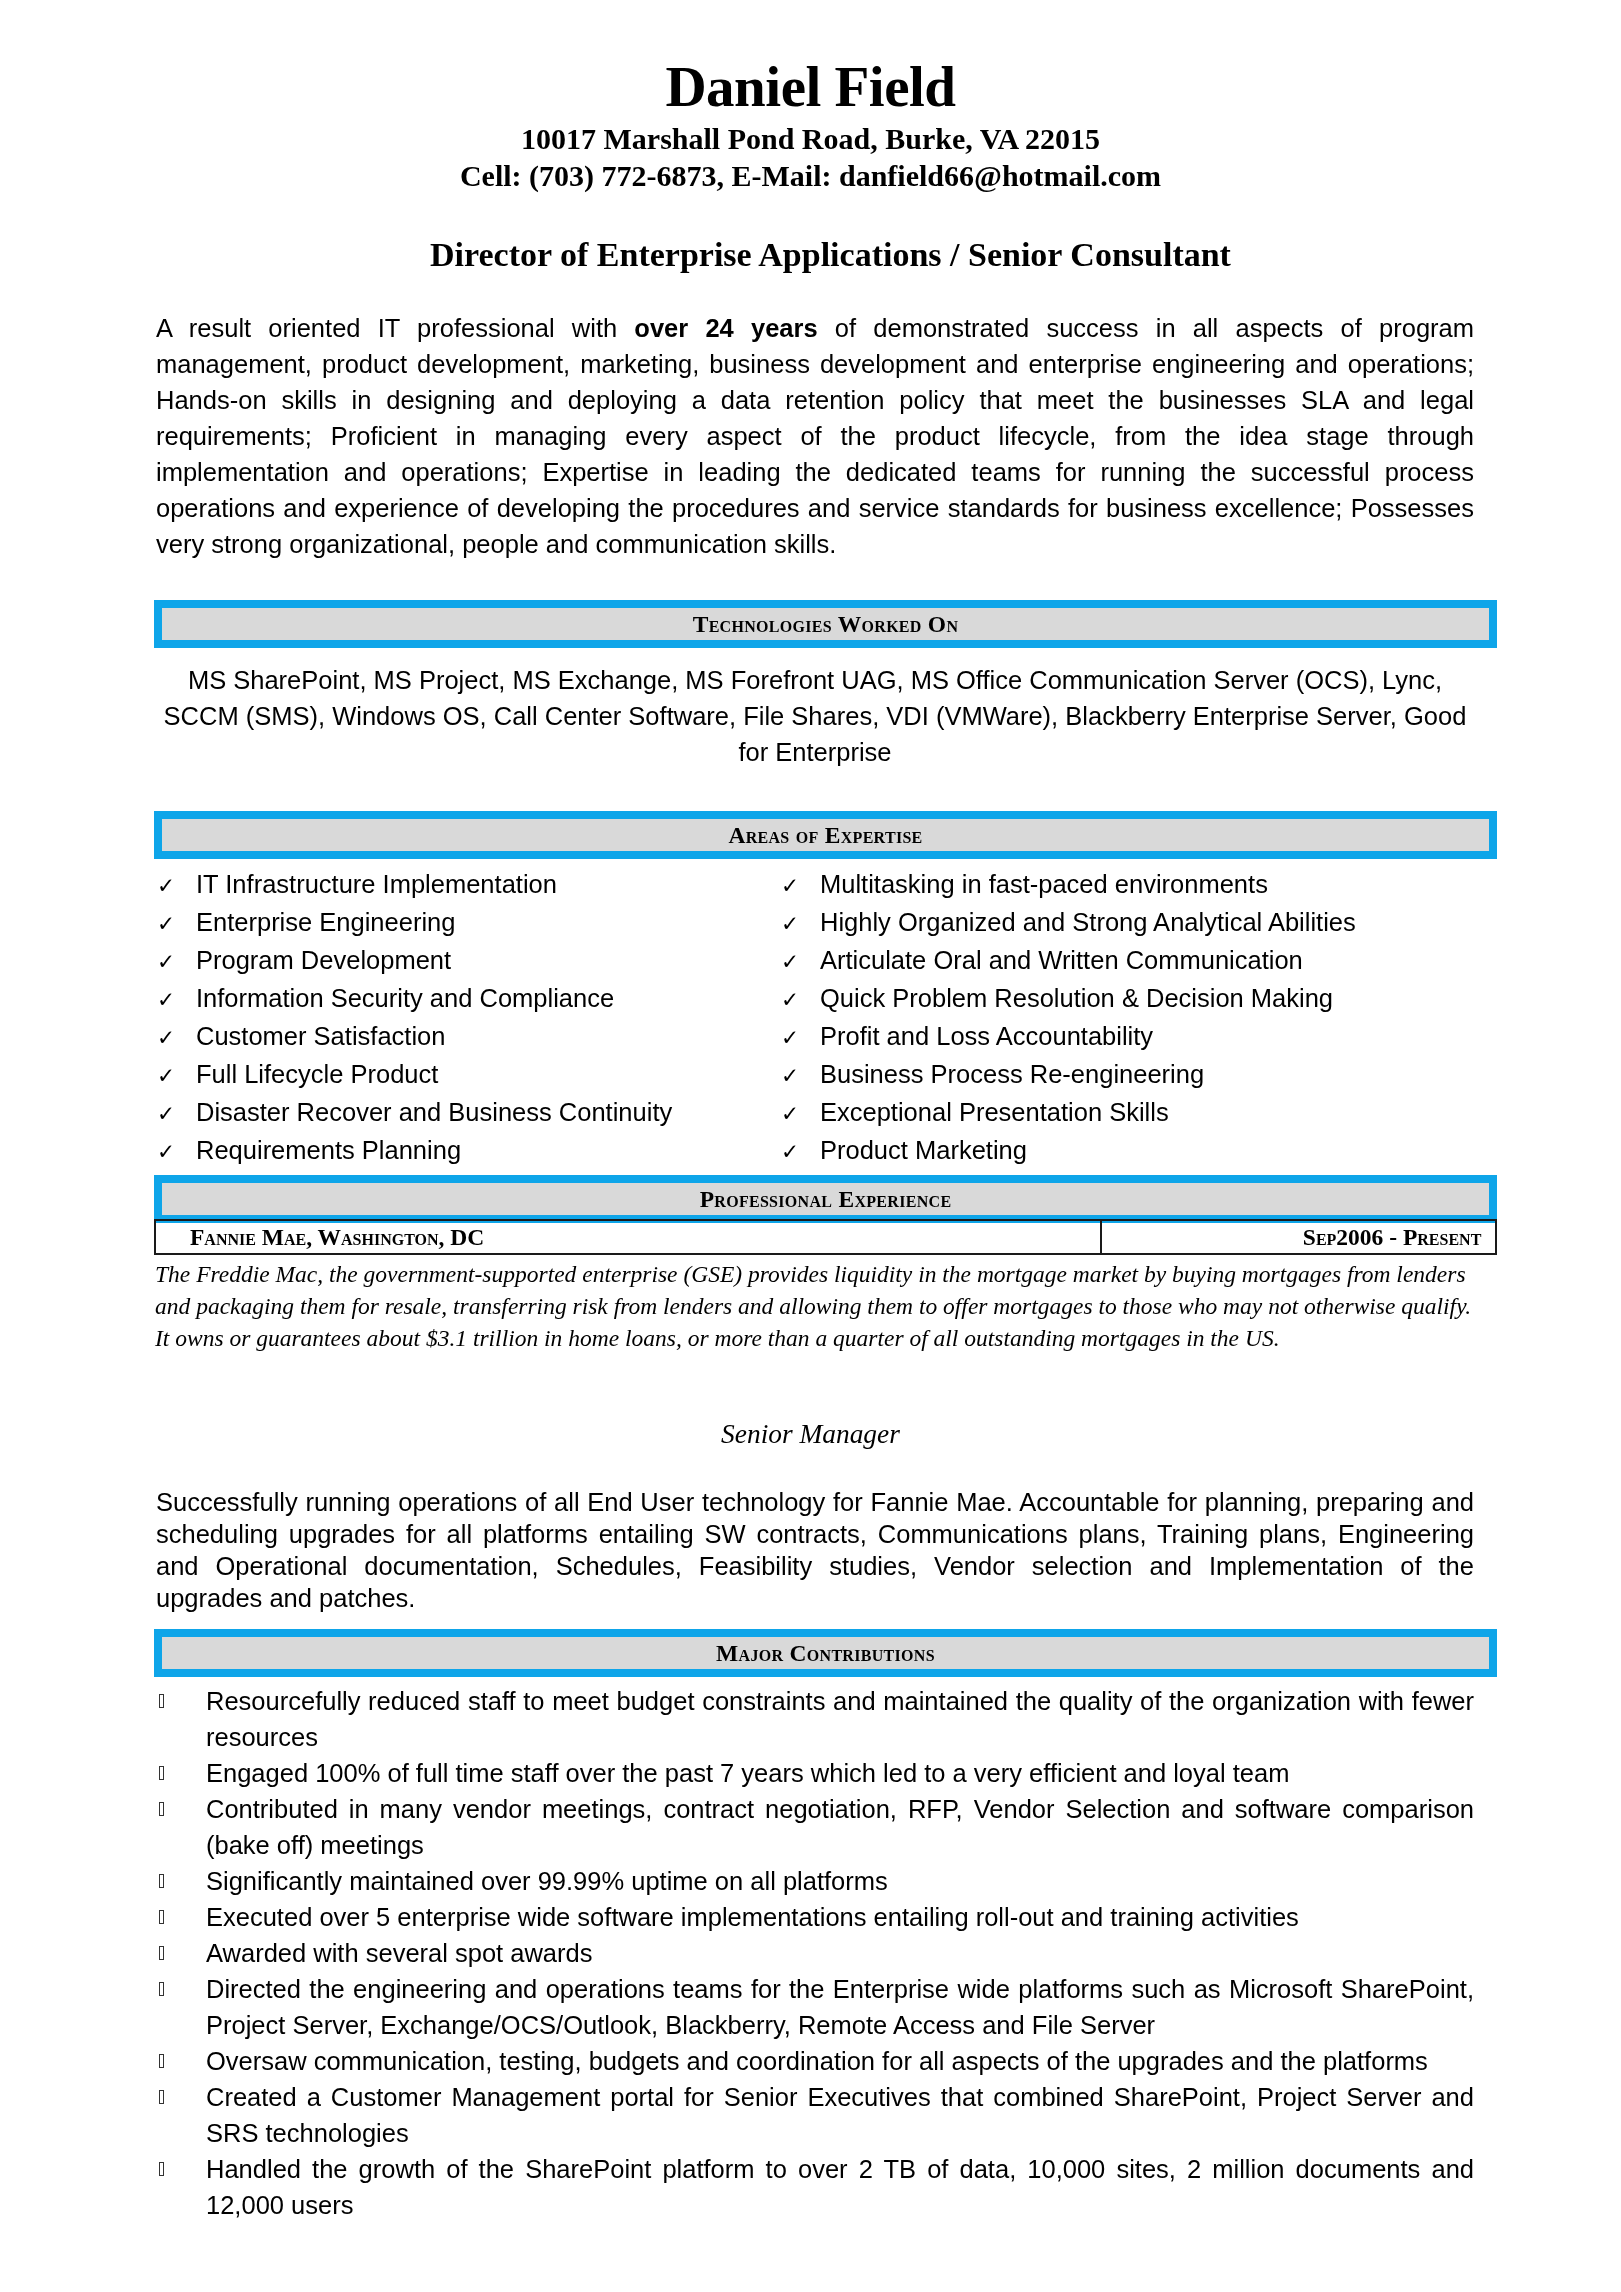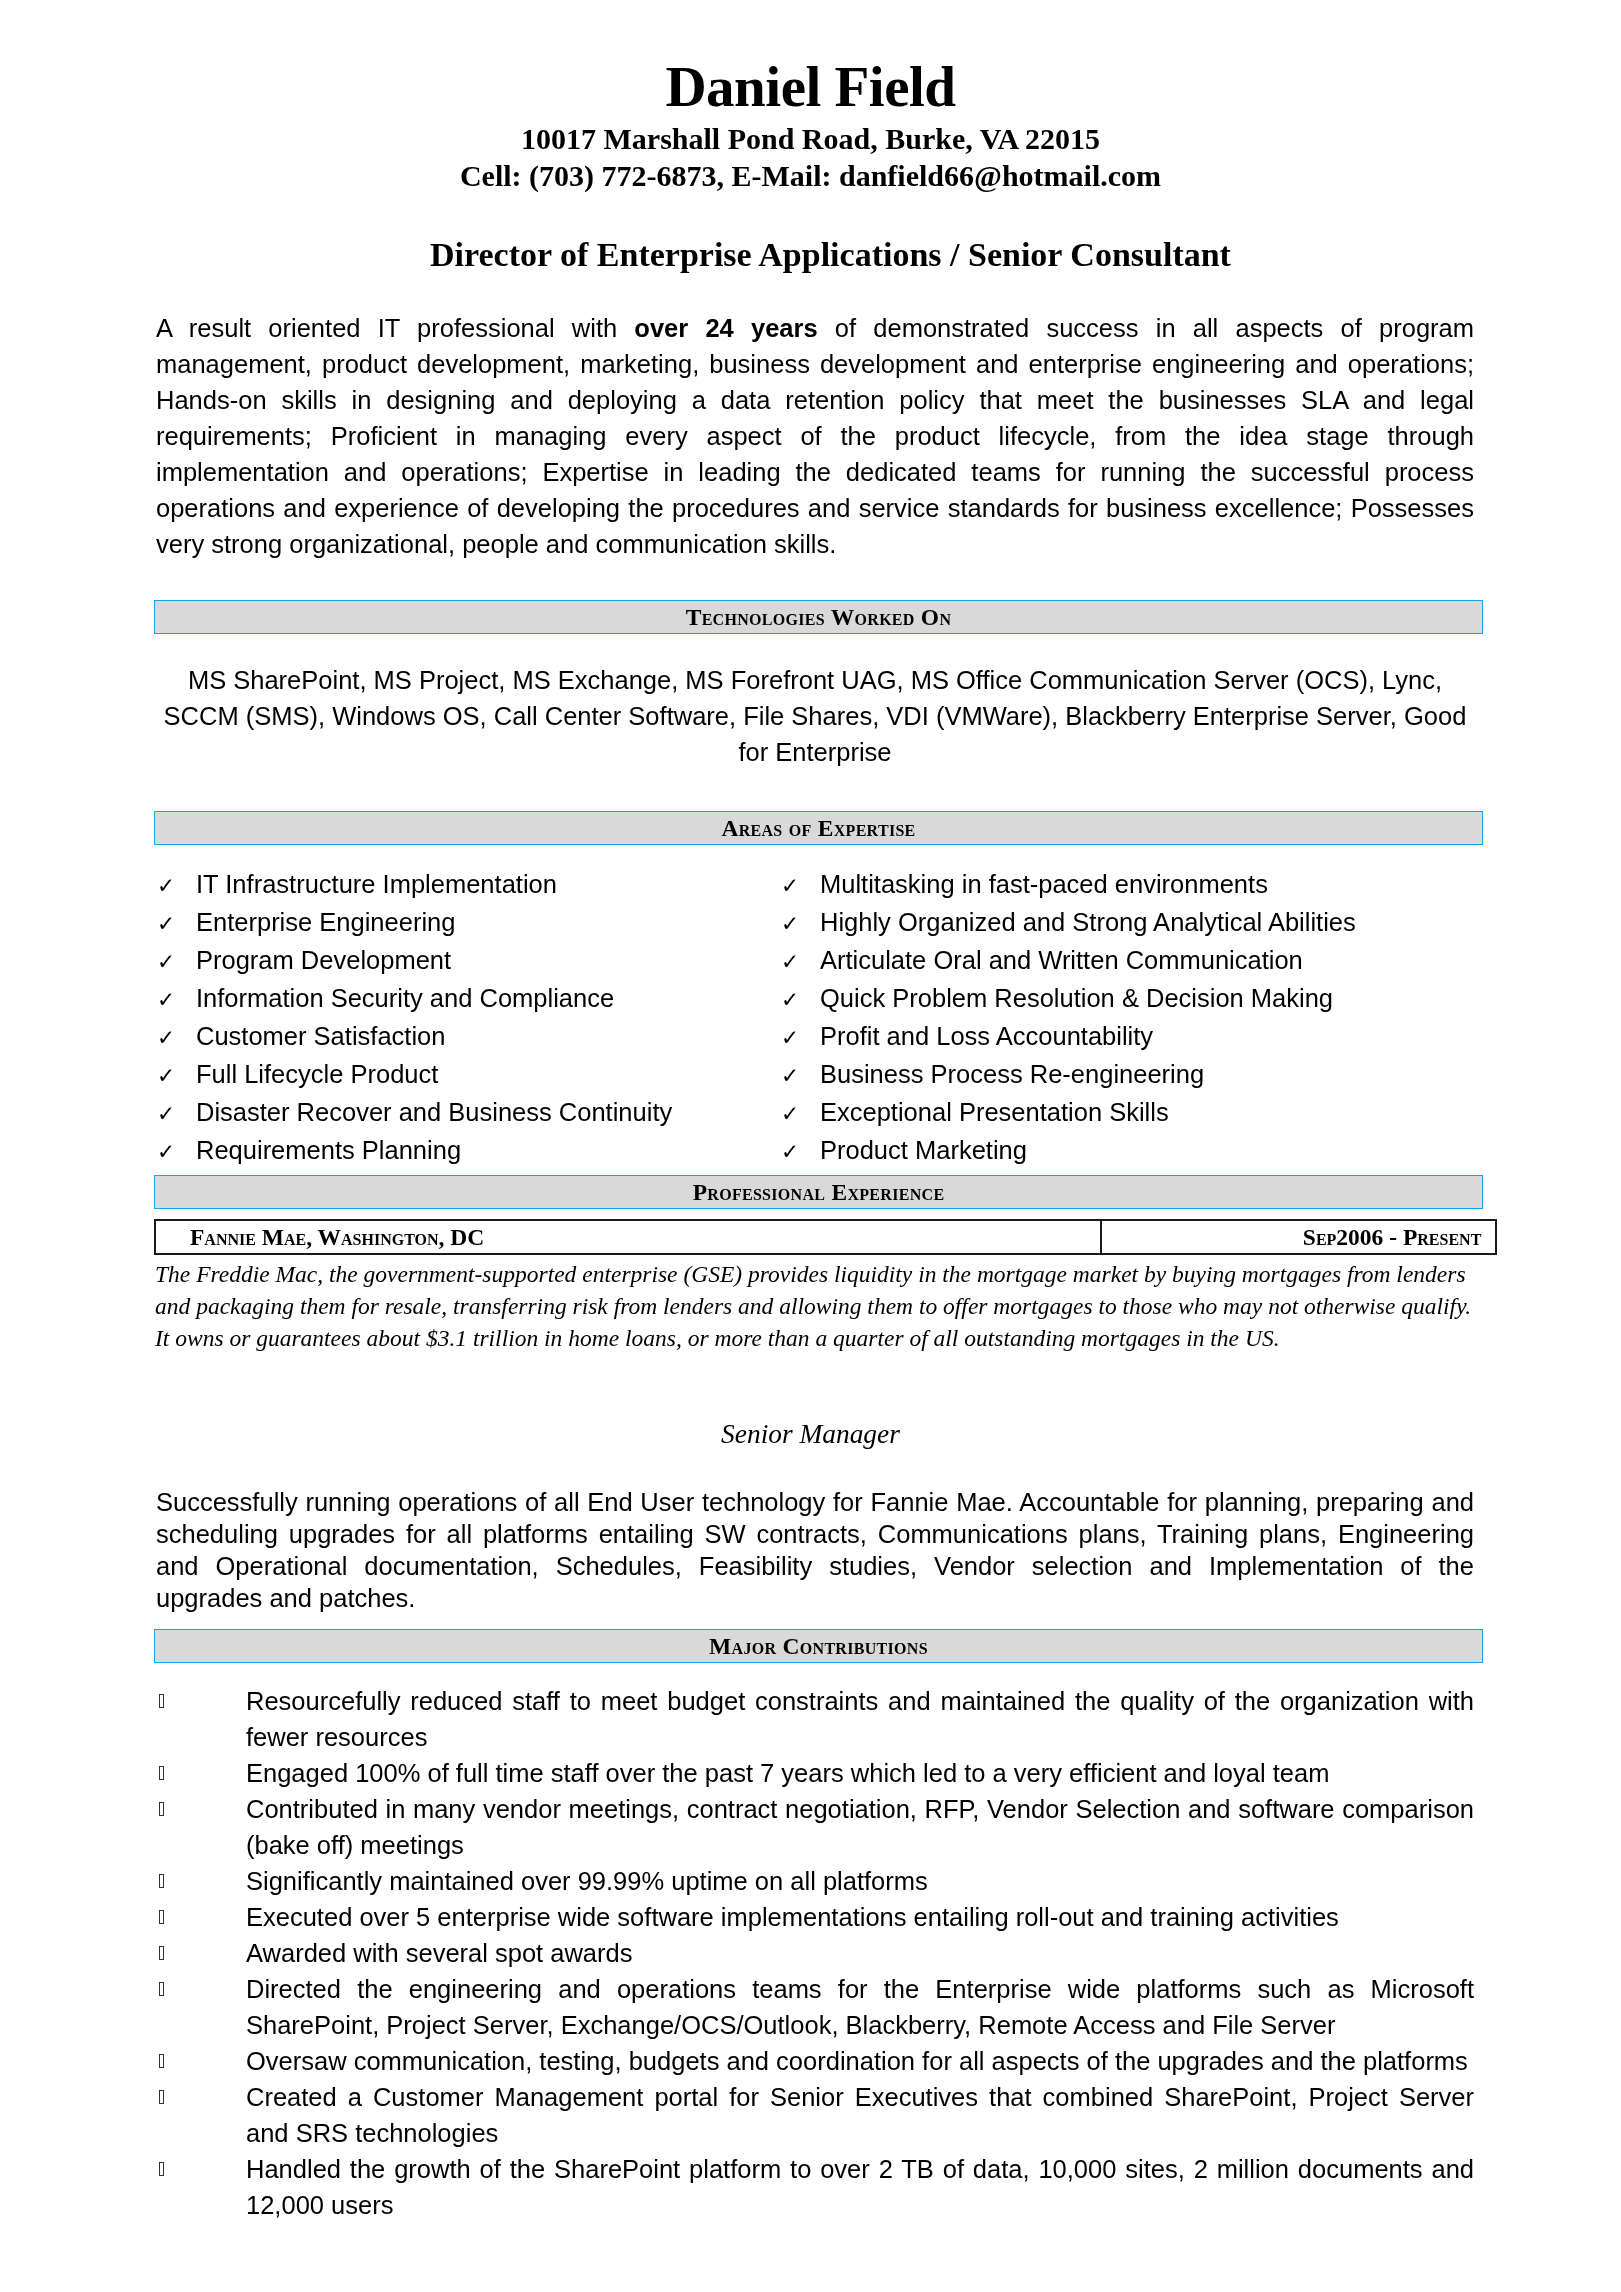--- a/index.html
+++ b/index.html
@@ -16,21 +16,21 @@
   .contact { position: absolute; left: 0; width: 1621px; top: 157px; text-align: center;
           font-size: 30px; font-weight: bold; line-height: 37px; }
   .title { position: absolute; left: 0; width: 1621px; top: 233px; text-align: center;
           font-size: 34px; font-weight: bold; line-height: 43px; margin-left: 20px; }
 
   .summary { position: absolute; left: 156px; width: 1318px; top: 310px;
              font-size: 25.5px; line-height: 36px; text-align: justify; }
   .summary b { font-weight: bold; }
 
   .bar { position: absolute; left: 154px; width: 1327px; height: 32px;
-         background: #d9d9d9; border: 1px solid #0ea5e9; box-sizing: content-box;
+         background: #d9d9d9; border: 8px solid #0ea5e9; box-sizing: content-box;
          text-align: center; font-family: "Liberation Serif", "DejaVu Serif", serif;
          font-weight: bold; font-size: 23.5px; line-height: 32px; font-variant: small-caps;
          letter-spacing: 0.3px; }
 
   .tech { position: absolute; left: 156px; width: 1318px; top: 662px; text-align: center;
           font-size: 25.5px; line-height: 36px; }
 
   .exp-list { position: absolute; top: 866px; list-style: none; margin: 0; padding: 0;
               font-size: 25.5px; line-height: 36px; }
   .exp-list li { display: flex; align-items: baseline; white-space: nowrap; }
@@ -51,21 +51,21 @@
 
   .role { position: absolute; left: 0; width: 1621px; top: 1417px; text-align: center;
           font-family: "Liberation Serif", "DejaVu Serif", serif; font-style: italic; font-weight: normal;
           font-size: 27.4px; line-height: 35px; }
 
   .role-desc { position: absolute; left: 156px; width: 1318px; top: 1486px;
                font-size: 25.5px; line-height: 32px; text-align: justify; }
 
   .contrib { position: absolute; left: 156px; width: 1318px; top: 1683px; list-style: none;
              margin: 0; padding: 0; font-size: 25.5px; line-height: 36px; }
-  .contrib li { display: flex; gap: 40px; }
+  .contrib li { display: flex; }
   .contrib .bullet { flex: 0 0 50px; display: inline-block; position: relative; height: 36px; }
   .contrib .bullet::before { content: ""; position: absolute; left: 2.9px; top: 10.8px; width: 4.9px; height: 14.7px;
                              border: 1.5px solid #333; box-sizing: border-box; }
   .contrib .txt { flex: 1; text-align: justify; }
   .contrib .txt b { font-weight: normal; }
 </style>
 </head>
 <body>
 
 <div class="page">

